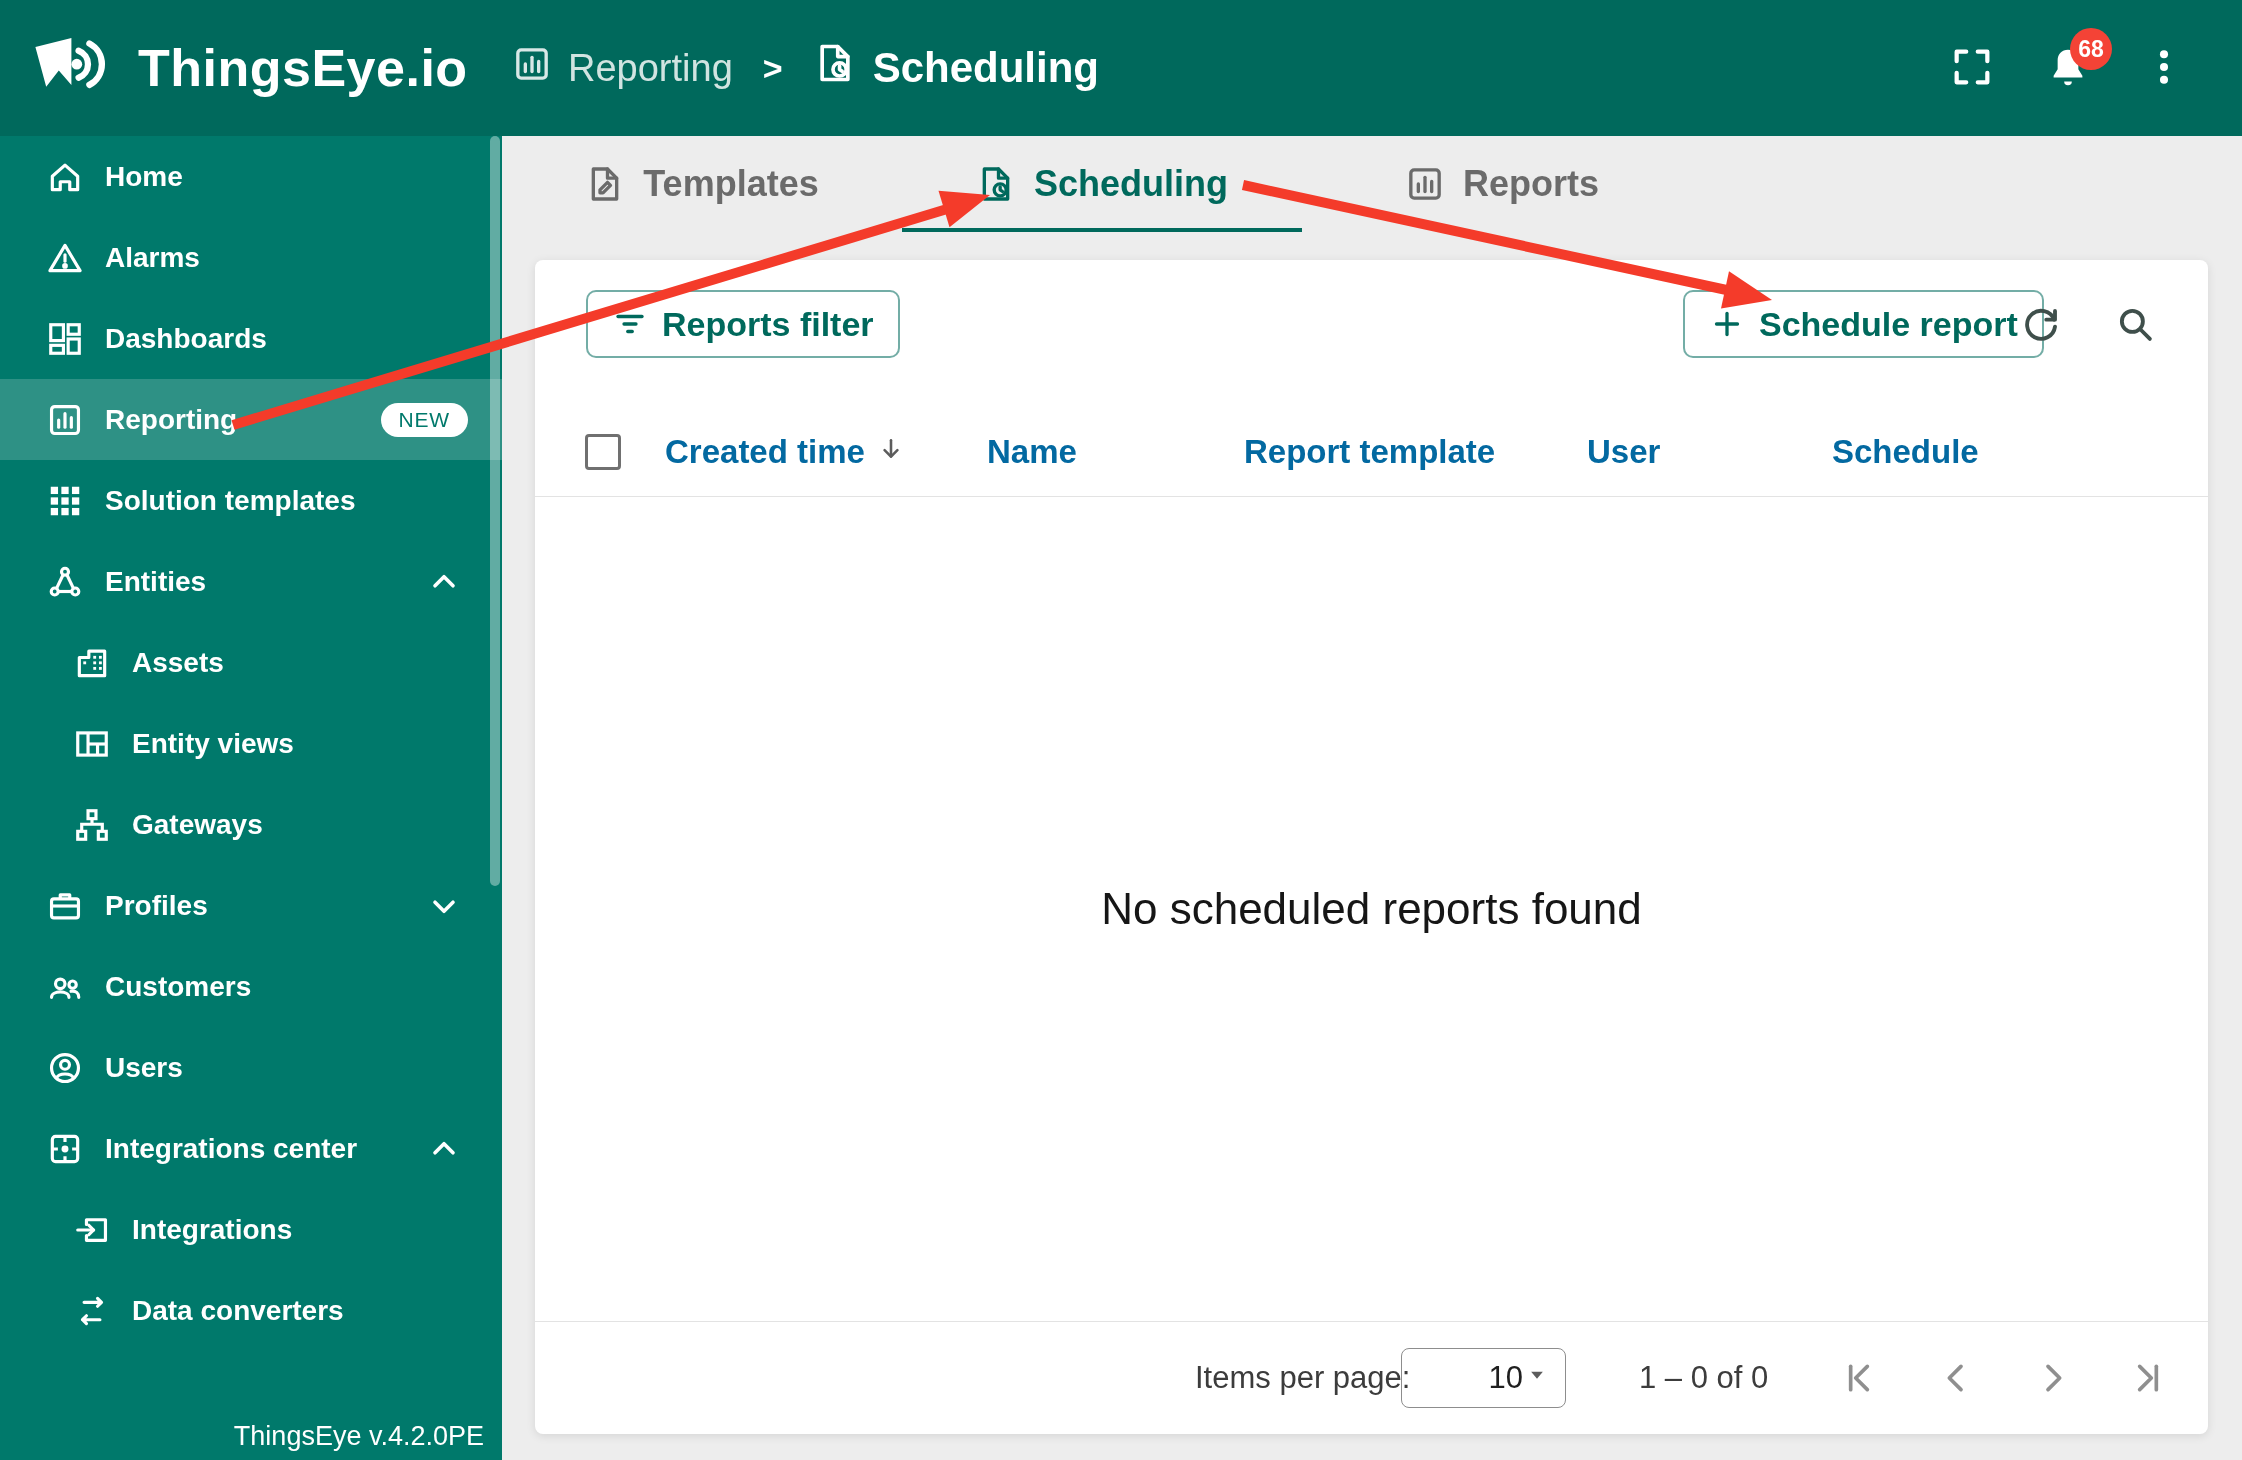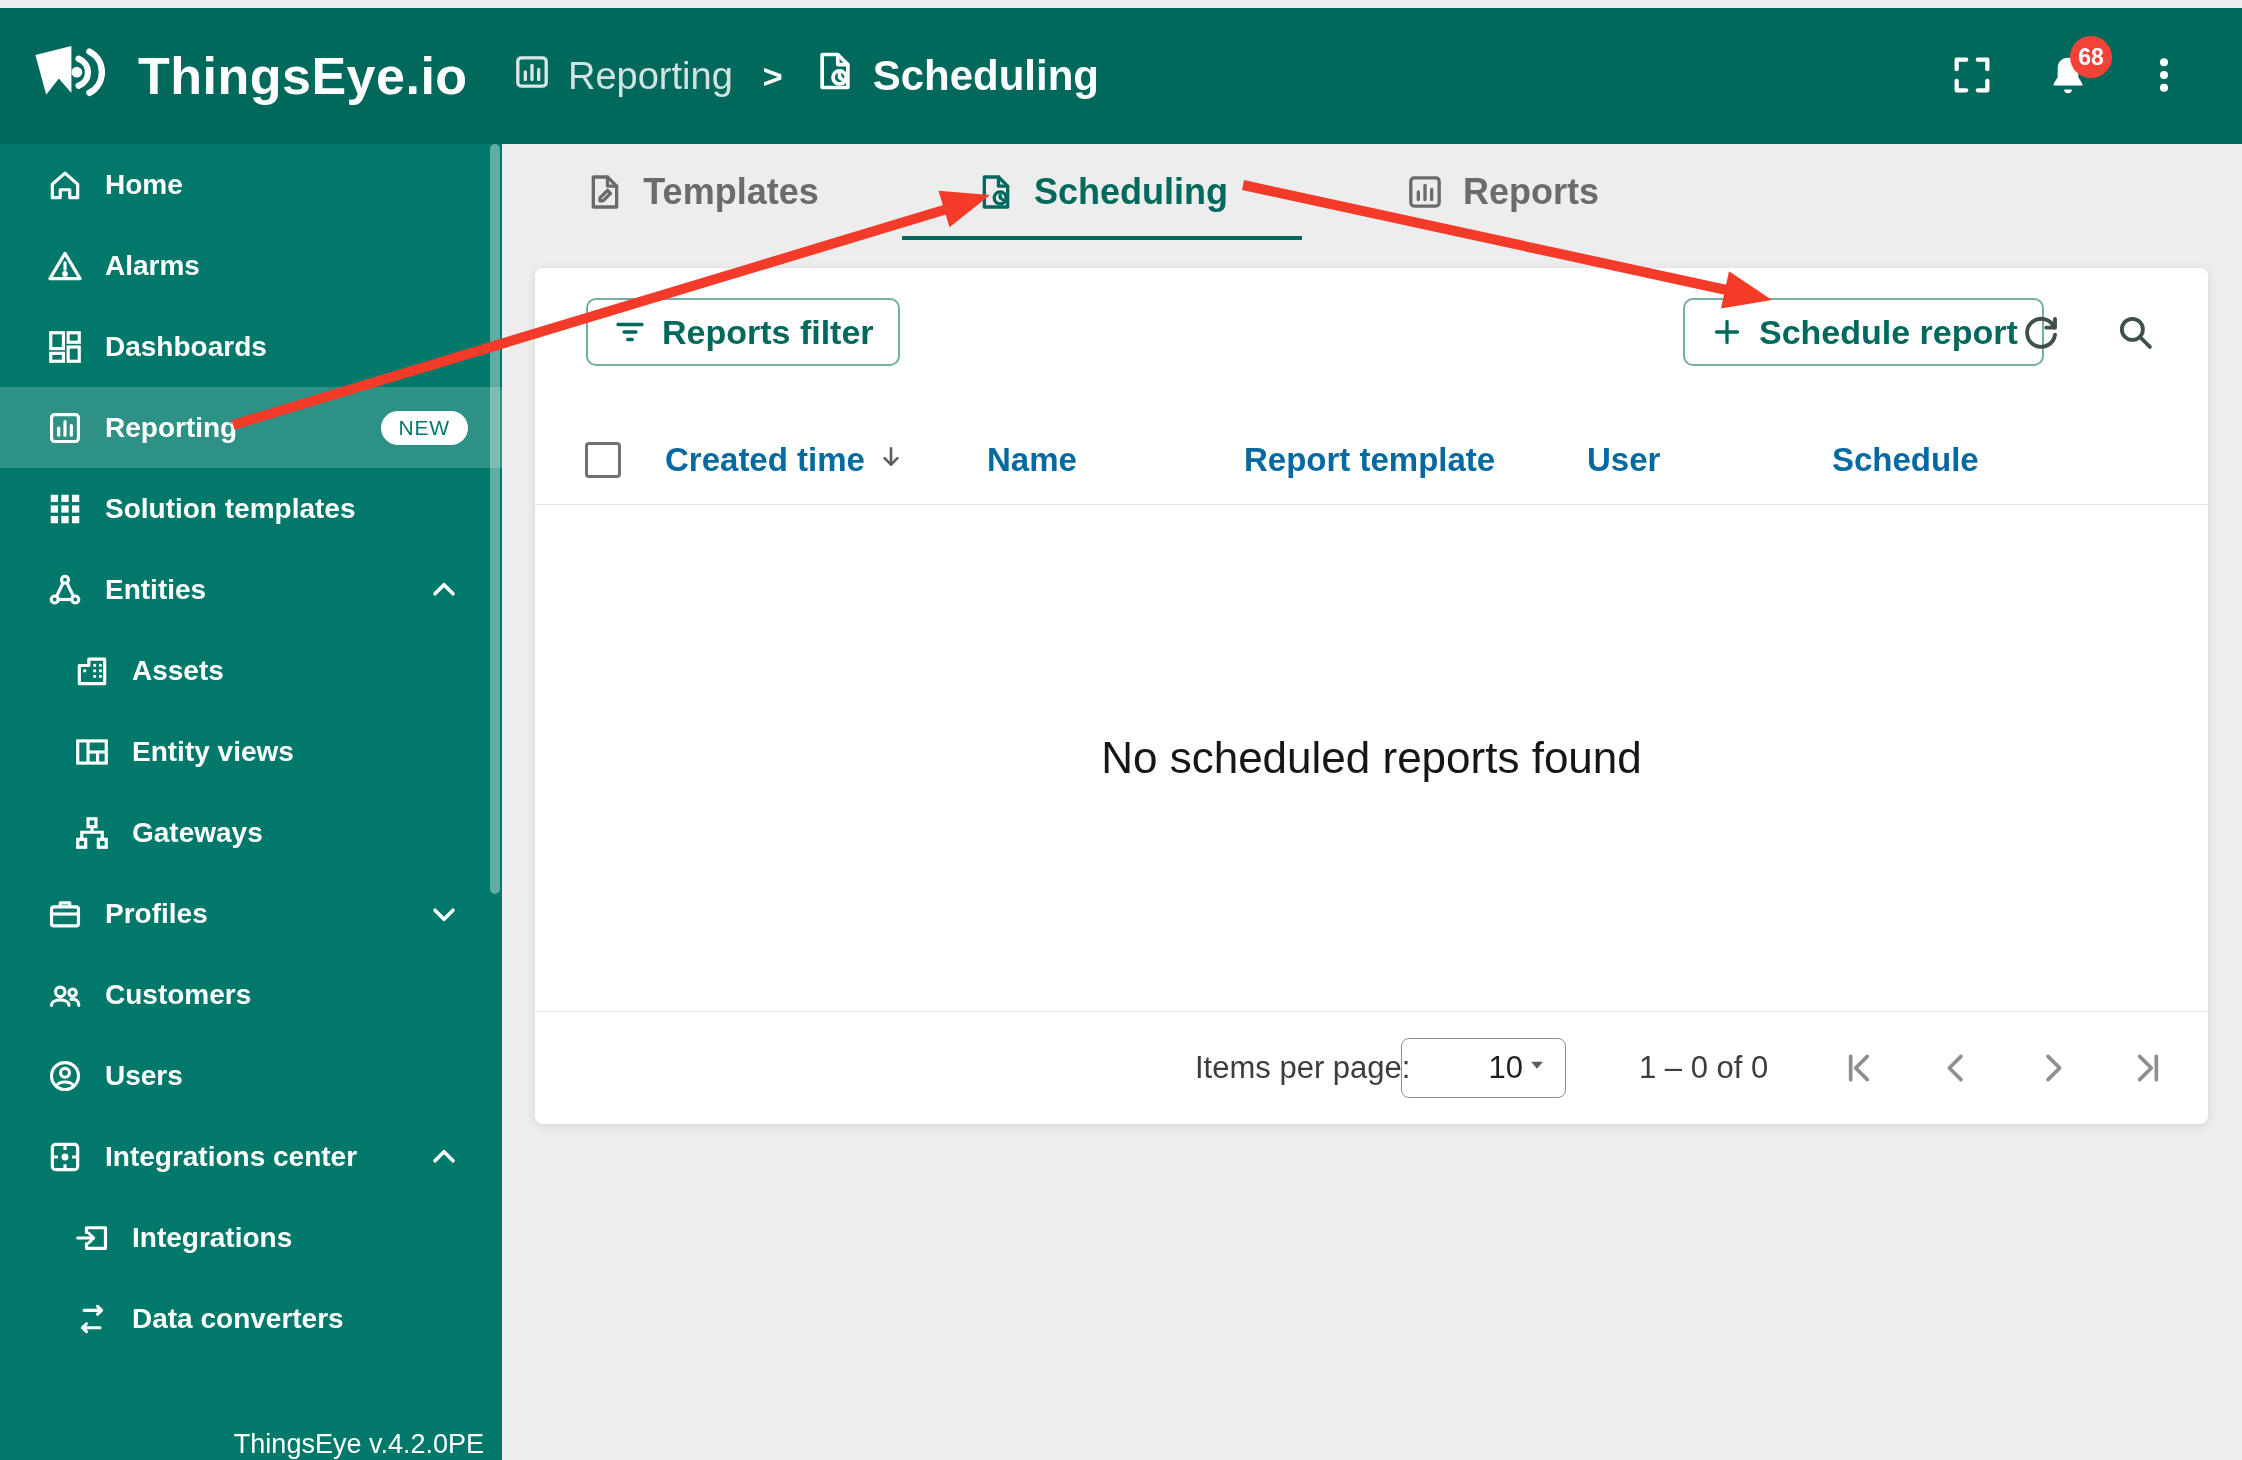--- a/index.html
+++ b/index.html
@@ -14,21 +14,21 @@
     --sidebar-bg:#00796b;
     --accent:#00695c;
     --arrow:#f43b2a;
     --badge:#f44336;
   }
   .page { position:relative; width:2242px; height:1460px; overflow:hidden; }
 
   
   .topbar {
     height:136px; background:var(--header-bg);
-    display:flex; align-items:center; color:#fff; position:relative; z-index:5;margin-top:8px;
+    display:flex; align-items:center; color:#fff; position:relative; z-index:5;
   }
   .logo { display:flex; align-items:center; gap:18px; padding-left:30px; width:512px; box-sizing:border-box; flex:none; }
   .logo-text { font-size:52px; font-weight:700; letter-spacing:0.5px; }
   .breadcrumb { display:flex; align-items:center; }
   .crumb { display:flex; align-items:center; gap:16px; cursor:pointer; }
   .crumb.dim { color:rgba(255,255,255,0.82); font-size:38px; font-weight:500; }
   .crumb.cur { color:#fff; font-size:42px; font-weight:600; }
   .crumb-sep { font-size:34px; font-weight:600; margin:0 30px; color:#fff; }
   .header-actions { margin-left:auto; display:flex; align-items:center; gap:40px; padding-right:50px; }
   .h-icon-btn { position:relative; background:none; border:none; color:#fff; width:56px; height:56px; display:flex; align-items:center; justify-content:center; cursor:pointer; padding:0; }
@@ -64,21 +64,21 @@
   .tabs { display:flex; height:96px; }
   .tab {
     width:400px; display:flex; align-items:center; justify-content:center; gap:18px;
     font-size:36px; font-weight:600; color:#6b6b6b; position:relative; cursor:pointer;
   }
   .tab svg { width:40px; height:40px; display:block; }
   .tab.active { color:var(--accent); }
   .tab.active::after { content:""; position:absolute; left:0; right:0; bottom:0; height:4px; background:var(--accent); }
 
   .card {
-    position:absolute; left:33px; right:34px; top:124px; height:856px;
+    position:absolute; left:33px; right:34px; top:124px; height:1174px;
     background:#fff; border-radius:8px; box-shadow:0 2px 10px rgba(0,0,0,0.10);
     display:flex; flex-direction:column;
   }
   .toolbar { position:relative; height:148px; flex:none; }
   .btn-stroked {
     position:absolute; top:30px; height:68px;
     display:flex; align-items:center; gap:14px;
     border:2px solid rgba(0,105,92,0.55); background:#fff; color:var(--accent);
     font-family:inherit; font-size:34px; font-weight:600;
     border-radius:10px; padding:0 24px; cursor:pointer; white-space:nowrap;

